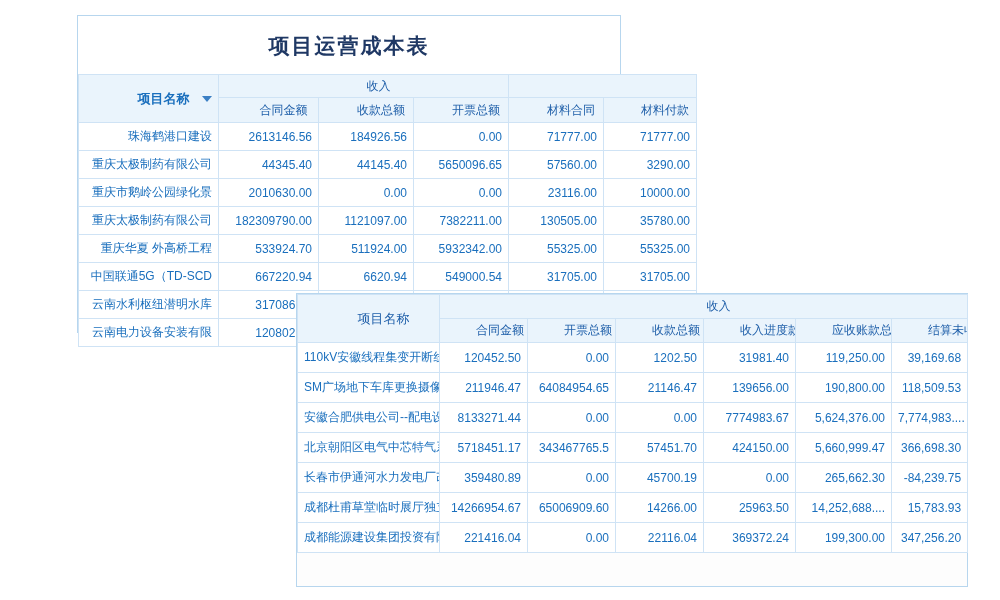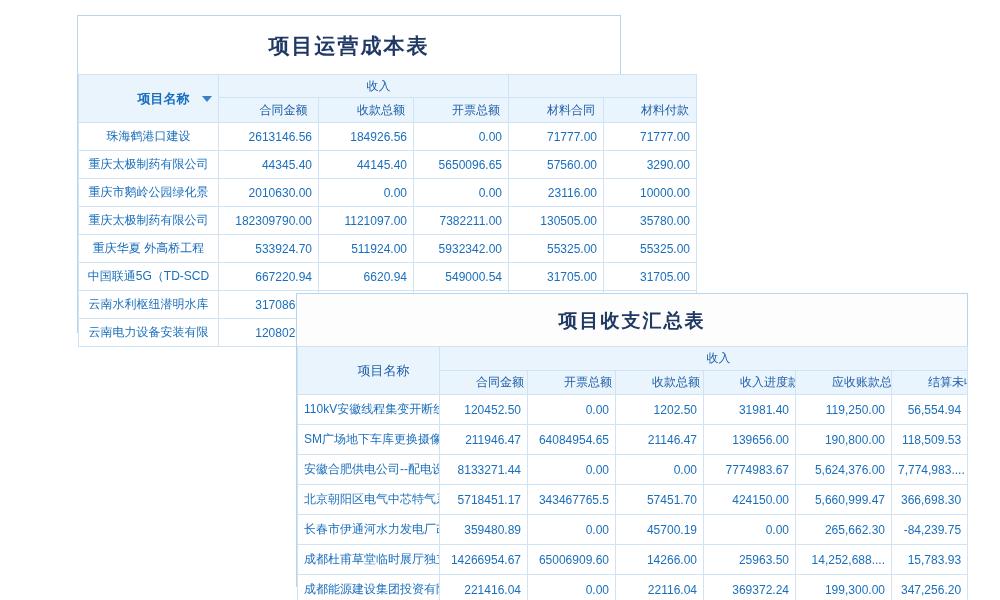--- a/index.html
+++ b/index.html
@@ -92,21 +92,21 @@
     width: 0; height: 0;
     border-left: 5px solid transparent;
     border-right: 5px solid transparent;
     border-top: 6px solid #3b7fc4;
     position: absolute;
     right: 6px;
     top: 50%;
     margin-top: -3px;
   }
   #card1 td.namecell {
-    text-align: center;
+    text-align: right;
     color: #1a6fbd;
   }
 
   
   #card2 {
     left: 296px;
     top: 293px;
     width: 672px;
     height: 294px;
     border: 1px solid #b7d6ee;
@@ -227,21 +227,20 @@
           <td class="num"></td>
           <td class="num"></td>
           <td class="num"></td>
           <td class="num"></td>
         </tr>
       </tbody>
     </table>
   </div>
 
   <div class="card" id="card2">
-    <div class="card-title">项目收支汇总表</div>
     <table class="grid">
       <colgroup>
         <col class="d0">
           <col class="d1">
           <col class="d2">
           <col class="d3">
           <col class="d4">
           <col class="d5">
           <col class="d6">
       </colgroup>
@@ -260,21 +259,21 @@
         </tr>
       </thead>
       <tbody>
         <tr>
           <td class="namecell">110kV安徽线程集变开断线</td>
           <td class="num">120452.50</td>
           <td class="num">0.00</td>
           <td class="num">1202.50</td>
           <td class="num">31981.40</td>
           <td class="num">119,250.00</td>
-          <td class="num">56,554.94</td>
+          <td class="num">39,169.68</td>
         </tr>
         <tr>
           <td class="namecell">SM广场地下车库更换摄像机</td>
           <td class="num">211946.47</td>
           <td class="num">64084954.65</td>
           <td class="num">21146.47</td>
           <td class="num">139656.00</td>
           <td class="num">190,800.00</td>
           <td class="num">118,509.53</td>
         </tr>

